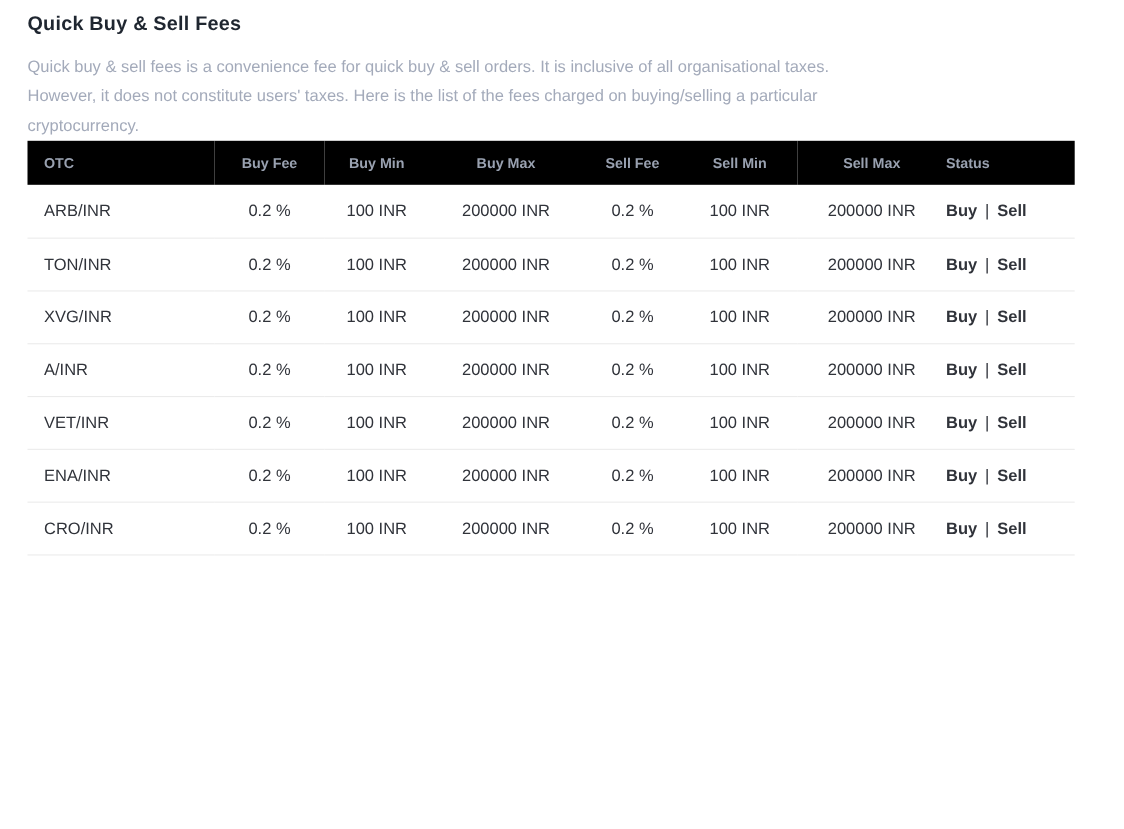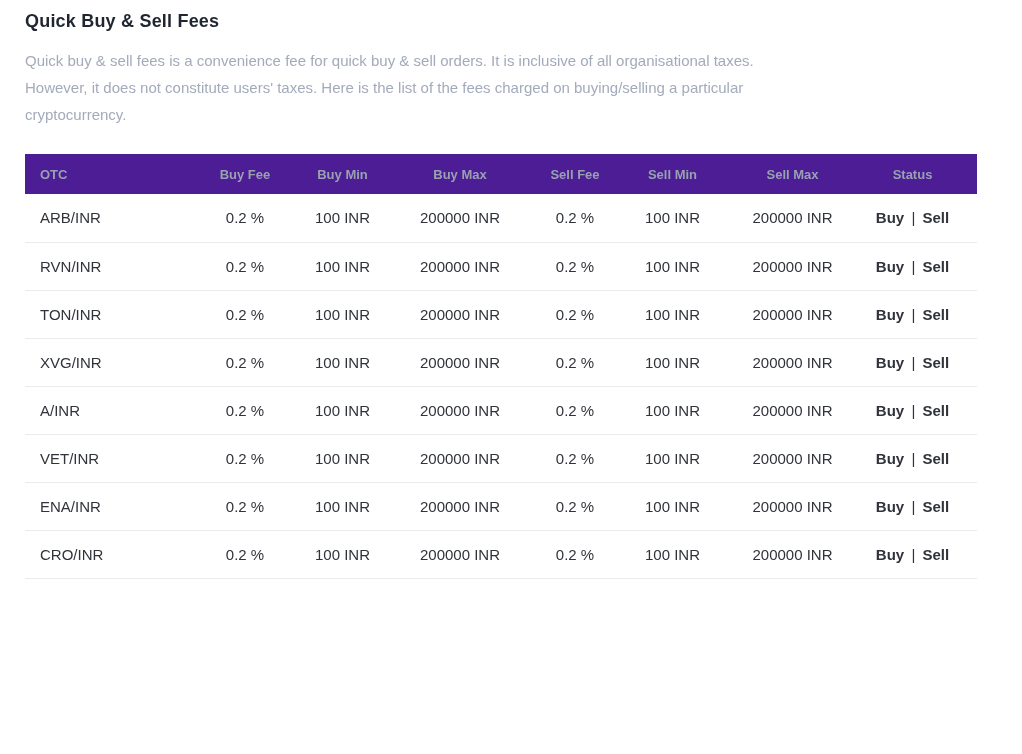--- a/index.html
+++ b/index.html
@@ -20,29 +20,28 @@
     font-weight: 700;
     color: #1f2630;
     letter-spacing: 0.2px;
     margin-bottom: 15px;
   }
   .page-desc {
     font-size: 15px;
     line-height: 27px;
     color: #a3aaba;
     max-width: 952px;
-    margin-bottom: 26px;
   }
   table.fees-table {
     width: 952px;
     border-collapse: collapse;
     table-layout: fixed;
   }
   .fees-table thead th {
-    background: #4c1d95;
+    background: #000000;
     height: 40px;
     font-size: 13px;
     font-weight: 700;
     color: #99a1b0;
     text-align: center;
     vertical-align: middle;
     white-space: nowrap;
   }
   .fees-table tbody td {
     height: 48px;
@@ -51,21 +50,21 @@
     text-align: center;
     vertical-align: middle;
     border-bottom: 1px solid #ebebeb;
     white-space: nowrap;
   }
   .fees-table .col-otc {
     text-align: left;
     padding-left: 15px;
   }
   .fees-table .col-status {
-    text-align: center;
+    text-align: left;
     padding-right: 12px;
   }
   .status-link {
     color: #30333a;
     text-decoration: none;
     cursor: pointer;
     font-weight: bold;
   }
   .status-divider {
     color: #30333a;
@@ -114,34 +113,20 @@
           <td>0.2 %</td>
           <td>100 INR</td>
           <td>200000 INR</td>
           <td class="col-status">
             <a class="status-link">Buy</a>
             <span class="status-divider">|</span>
             <a class="status-link">Sell</a>
           </td>
         </tr>
 
-        <tr class="fee-row">
-          <td class="col-otc">RVN/INR</td>
-          <td>0.2 %</td>
-          <td>100 INR</td>
-          <td>200000 INR</td>
-          <td>0.2 %</td>
-          <td>100 INR</td>
-          <td>200000 INR</td>
-          <td class="col-status">
-            <a class="status-link">Buy</a>
-            <span class="status-divider">|</span>
-            <a class="status-link">Sell</a>
-          </td>
-        </tr>
 
         <tr class="fee-row">
           <td class="col-otc">TON/INR</td>
           <td>0.2 %</td>
           <td>100 INR</td>
           <td>200000 INR</td>
           <td>0.2 %</td>
           <td>100 INR</td>
           <td>200000 INR</td>
           <td class="col-status">

